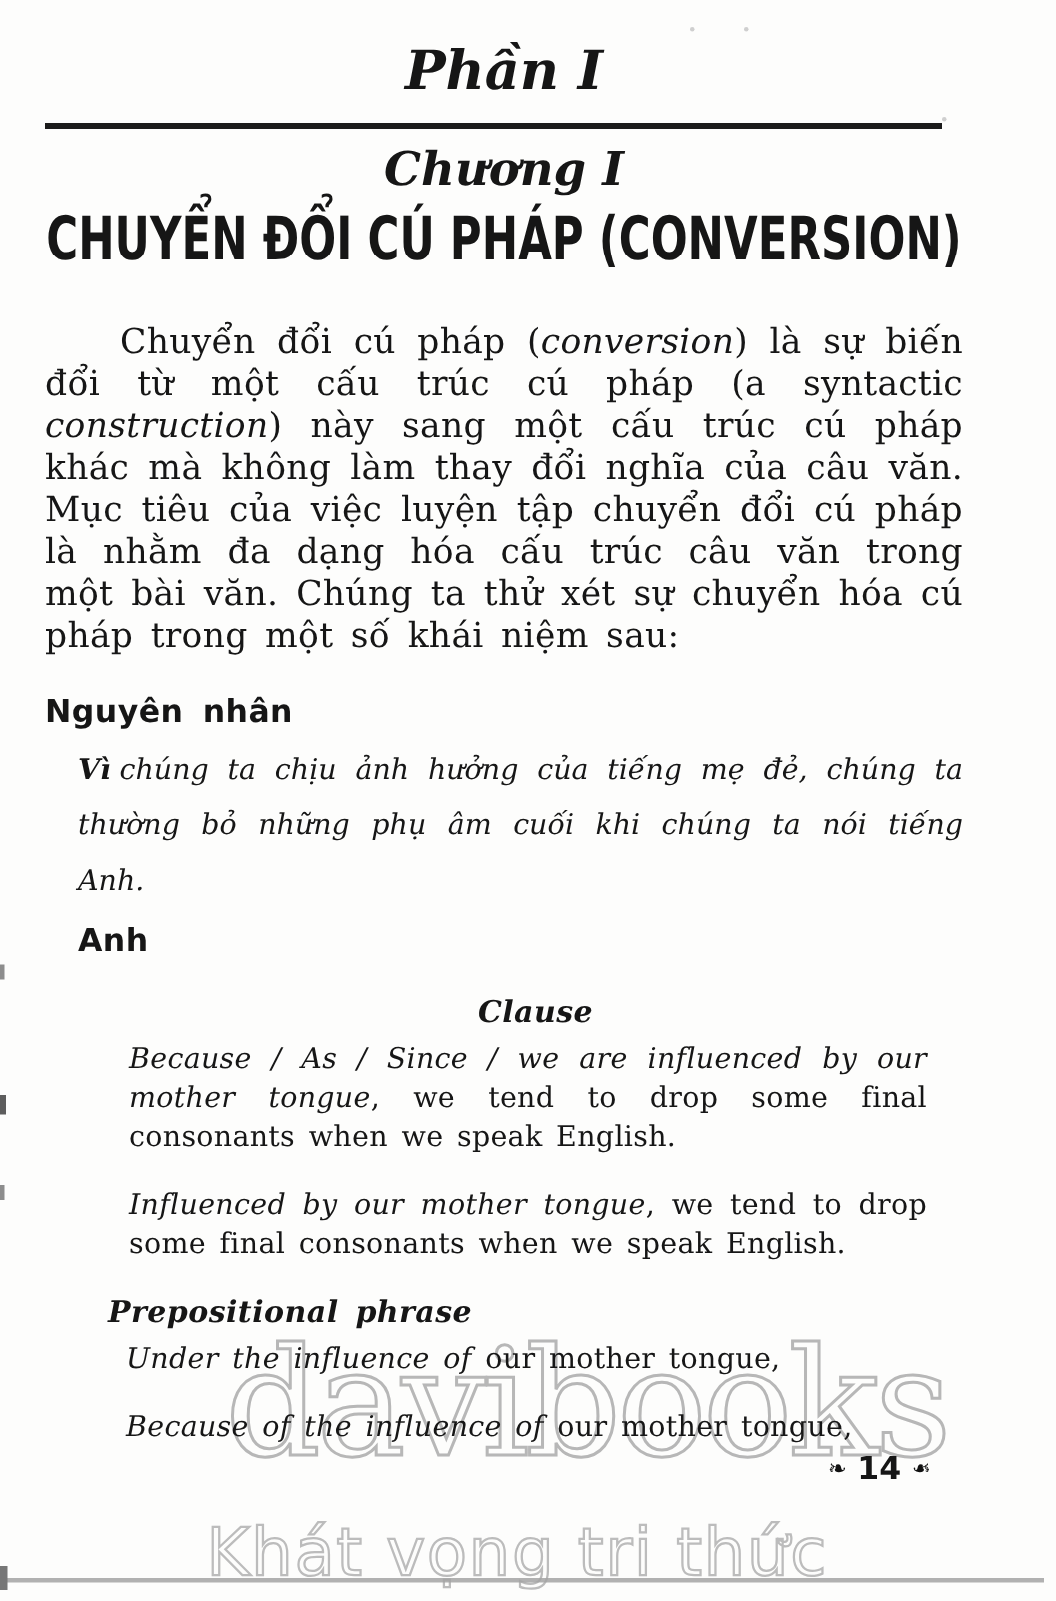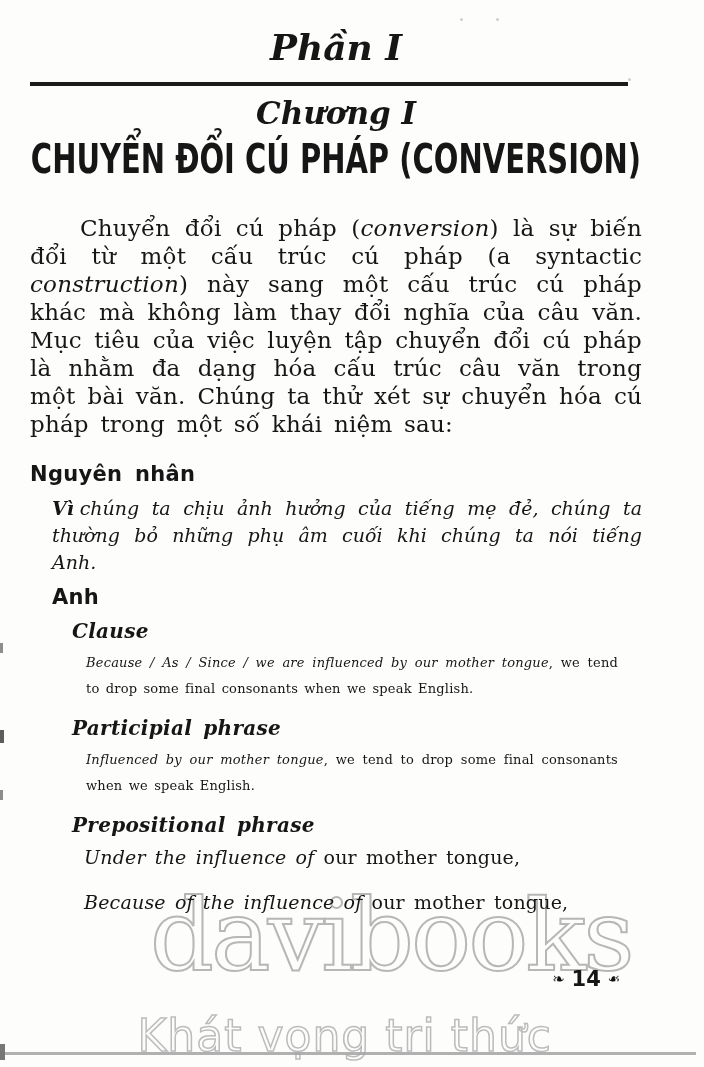--- a/index.html
+++ b/index.html
@@ -52,37 +52,37 @@
   }
   .lbl-cause{margin-top:20px;}
   .lbl-anh{margin-top:8px;margin-left:22px;}
 
   .viet-row{display:flex;margin-top:8px;margin-left:22px;}
   .viet-label{
     flex:0 0 48px;
     font:bold 21px/27px "DejaVu Sans","Liberation Sans",sans-serif;
   }
   .viet-text{
-    flex:1;font-style:italic;font-size:19px;line-height:27px;
+    flex:1;font-style:italic;font-size:19px;line-height:37px;
     text-align:justify;word-spacing:.2em;
   }
   .viet-text .lead{margin-right:.3em;}
 
   .ex-heading{
     margin-left:42px;
     font:bold italic 20px/26px "DejaVu Serif",serif;
     letter-spacing:.3px;word-spacing:.2em;
   }
-  .h-clause{margin-top:8px;}
+  .h-clause{margin-top:21px;text-align:center;}
   .h-participial{margin-top:2px;}
   .h-prepositional{margin-top:6px;}
 
   .ex-par{
     margin-left:56px;margin-right:24px;
-    font-size:13px;line-height:26px;
+    font-size:19px;line-height:26px;
     text-align:justify;word-spacing:.15em;letter-spacing:.2px;
   }
   .p-because{margin-top:6px;}
   .p-influenced{margin-top:6px;}
   .ex-line{
     margin-left:54px;font-size:19px;line-height:26px;
     word-spacing:.15em;letter-spacing:.2px;
   }
   .l-under{margin-top:6px;}
   .l-becauseof{margin-top:10px;}
@@ -150,21 +150,20 @@
       <div class="viet-text"><b class="lead">Vì</b><span>chúng ta chịu ảnh hưởng của tiếng mẹ đẻ, chúng ta thường bỏ những phụ âm cuối khi chúng ta nói tiếng Anh.</span></div>
     </div>
 
     <div class="sec-label lbl-anh">Anh</div>
 
     <div class="ex-heading h-clause">Clause</div>
 
     <p class="ex-par p-because"><i>Because / As / Since / we are influenced by our mother tongue</i><span>, we tend to drop some final consonants when we speak English.</span></p>
 
 
-    <div class="ex-heading h-participial">Participial phrase</div>
 
     <p class="ex-par p-influenced"><i>Influenced by our mother tongue</i><span>, we tend to drop some final consonants when we speak English.</span></p>
 
     <div class="ex-heading h-prepositional">Prepositional phrase</div>
 
     <p class="ex-line l-under"><i>Under the influence of</i><span> our mother tongue,</span></p>
 
     <p class="ex-line l-becauseof"><i>Because of the influence of</i><span> our mother tongue,</span></p>
 
   </div>

